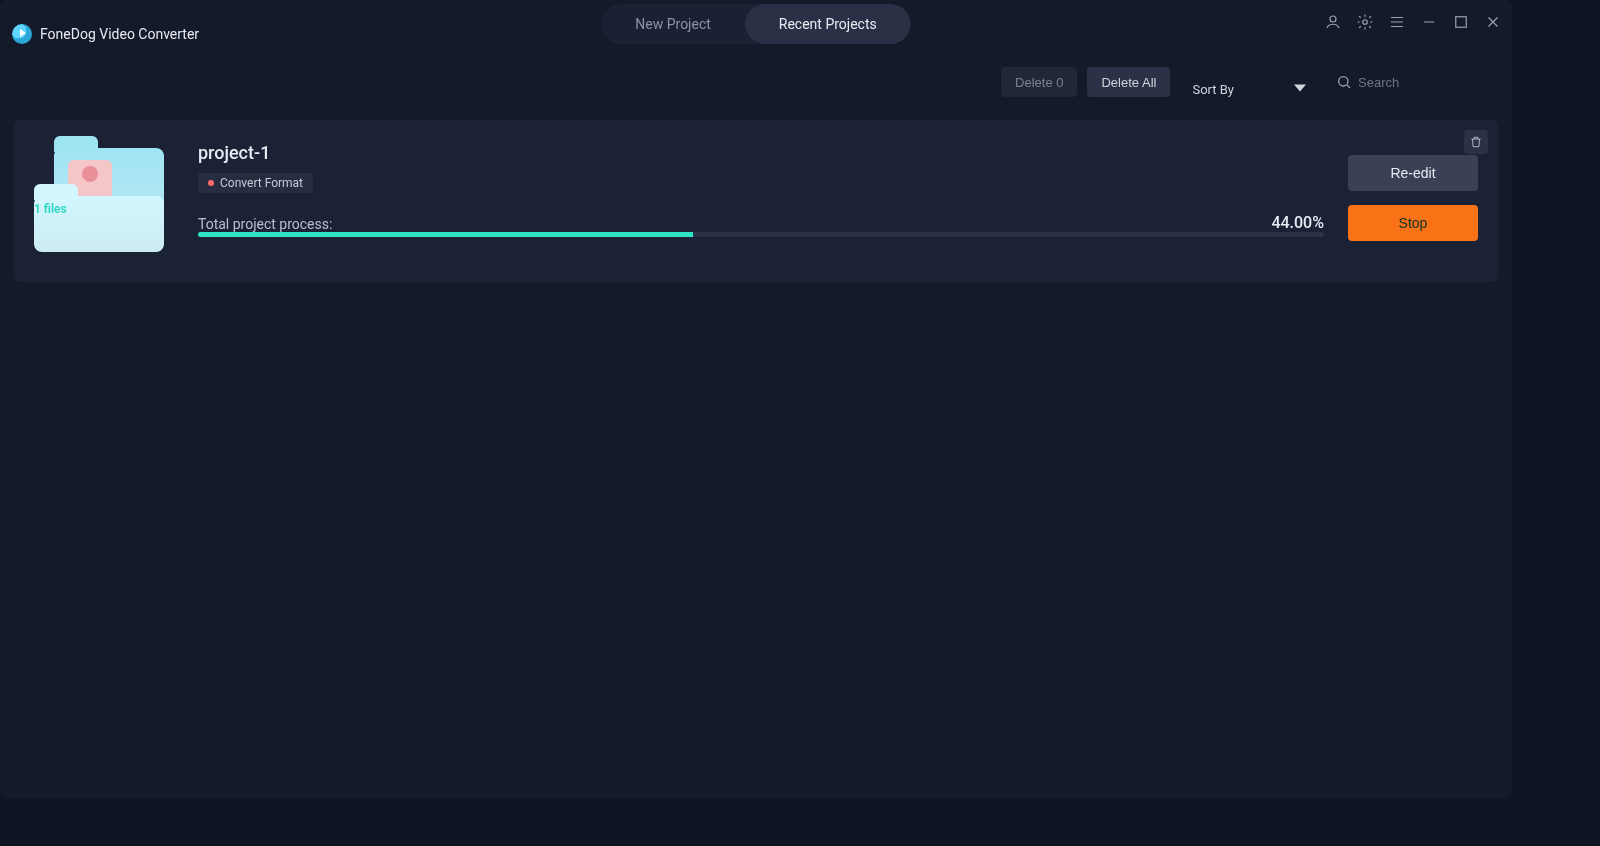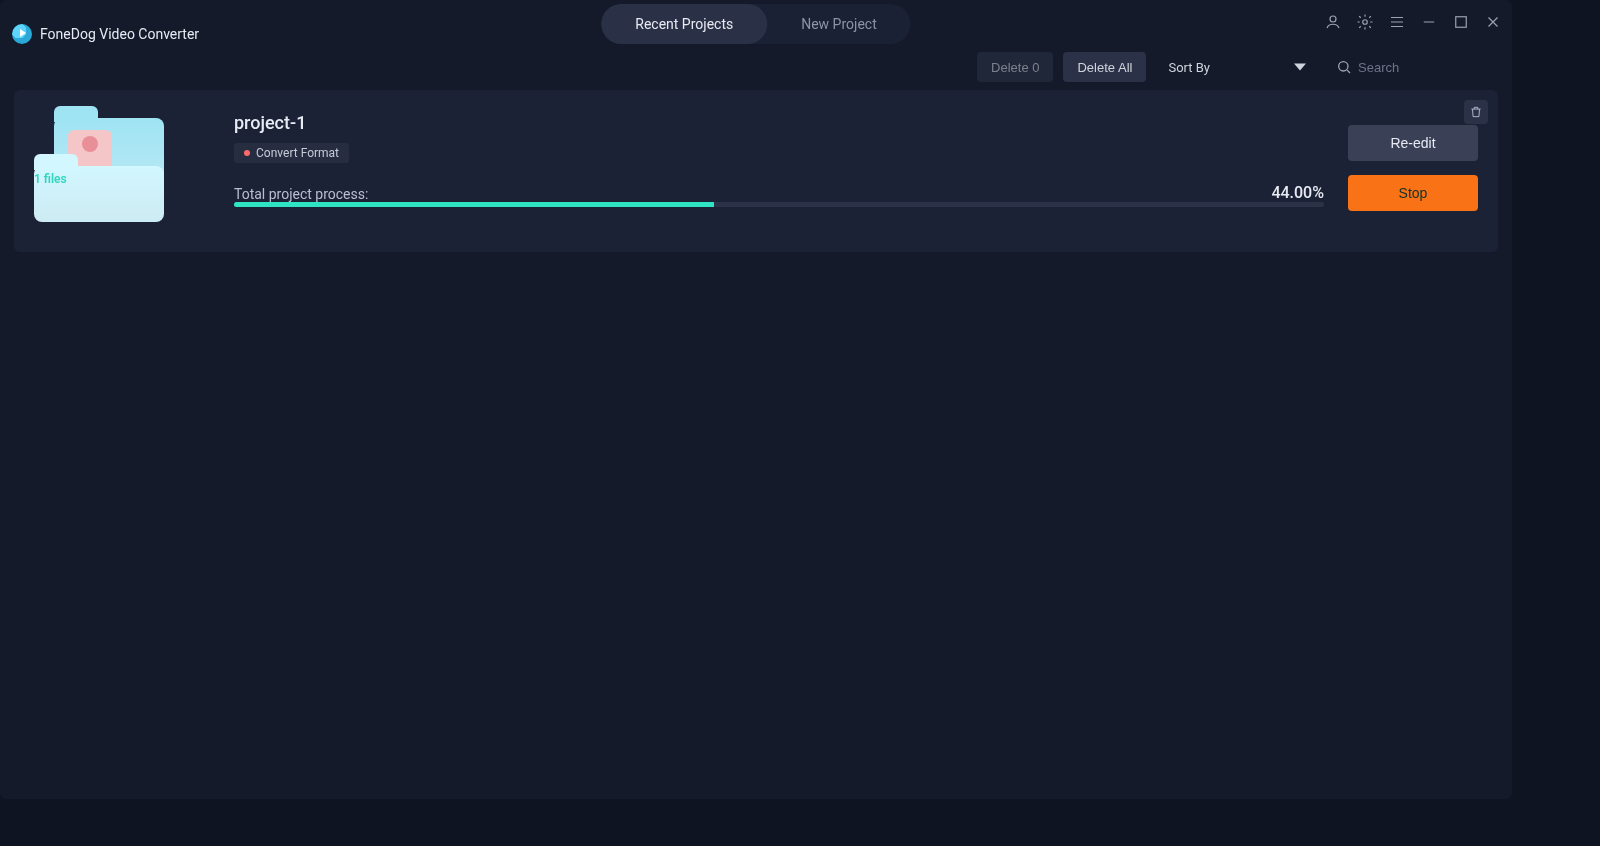--- a/index.html
+++ b/index.html
@@ -62,23 +62,23 @@
     display:flex; justify-content:flex-end; align-items:center;
     gap:10px; padding: 8px 14px 8px 14px;
   }
   .btn {
     height:30px; padding:4px 14px; border-radius:4px;
     display:flex; align-items:center; font-size:13px;
     background:#2b3247; color:#cfd3dc; cursor:pointer; border:none;
   }
   .btn.disabled { opacity:.55; cursor:default; }
   .sort {
-    display:flex; align-items:center; gap:84px;
+    display:flex; gap:60px;
     height:30px; padding:0 12px; border-radius:4px;
-    color:#cfd3dc; font-size:13px; cursor:pointer;
+    color:#cfd3dc; font-size:13px; cursor:pointer;margin-top:30px;
   }
   .sort svg{ width:12px; height:12px; fill:#cfd3dc; }
   .search {
     display:flex; align-items:center; gap:6px; height:30px;
     padding:0 8px; width:170px;
   }
   .search svg{ width:16px; height:16px; stroke:#9aa2b3; fill:none; stroke-width:2; }
   .search input{
     background:transparent; border:none; outline:none;
     color:#ffffff; font-size:13px; width:120px;
@@ -128,21 +128,21 @@
   }
   .folder .front::before{
     content:""; position:absolute; left:0; top:-12px; width:44px; height:16px;
     background:#d2f7ff; border-radius:6px 6px 0 0;
   }
   .folder .count{
     position:absolute; left:0; top:64px; width:148px; text-align:left;
     font-size:12px; color:#2fd6bf; font-weight:600;
   }
 
-  .proj-body{ flex:1; display:flex; flex-direction:column; gap:10px; padding-top:4px;margin-left:36px;}
+  .proj-body{ flex:1; display:flex; flex-direction:column; gap:10px; padding-top:4px;}
   .proj-title{ color:#e7eaf2; font-size:18px; font-weight:500; }
   .tag{
     display:inline-flex; align-items:center; gap:6px;
     background:#262d41; border-radius:3px; padding:3px 10px;
     font-size:12px; color:#c6cad6; width:max-content;
   }
   .tag .dot{ width:6px; height:6px; border-radius:50%; background:#ff6b6b; }
 
   .progress-row{ display:flex; align-items:center; gap:20px; margin-top:6px;justify-content:center;}
   .progress-label{ font-size:14px; color:#b9bfce; }
@@ -168,22 +168,22 @@
 
 <div class="app">
 
   <div class="titlebar">
     <div class="brand">
       <div class="logo"></div>
       <div class="title">FoneDog Video Converter</div>
     </div>
 
     <div class="tabs">
+      <div class="tab">New Project</div>
       <div class="tab active">Recent Projects</div>
-      <div class="tab">New Project</div>
     </div>
 
     <div class="win-controls">
       <span class="ic">
         <svg viewBox="0 0 24 24">
             <circle cx="12" cy="8" r="4"></circle>
             <path d="M4 20c1.5-4 6-5 8-5s6.5 1 8 5"></path>
           </svg>
       </span>
       <span class="ic">

